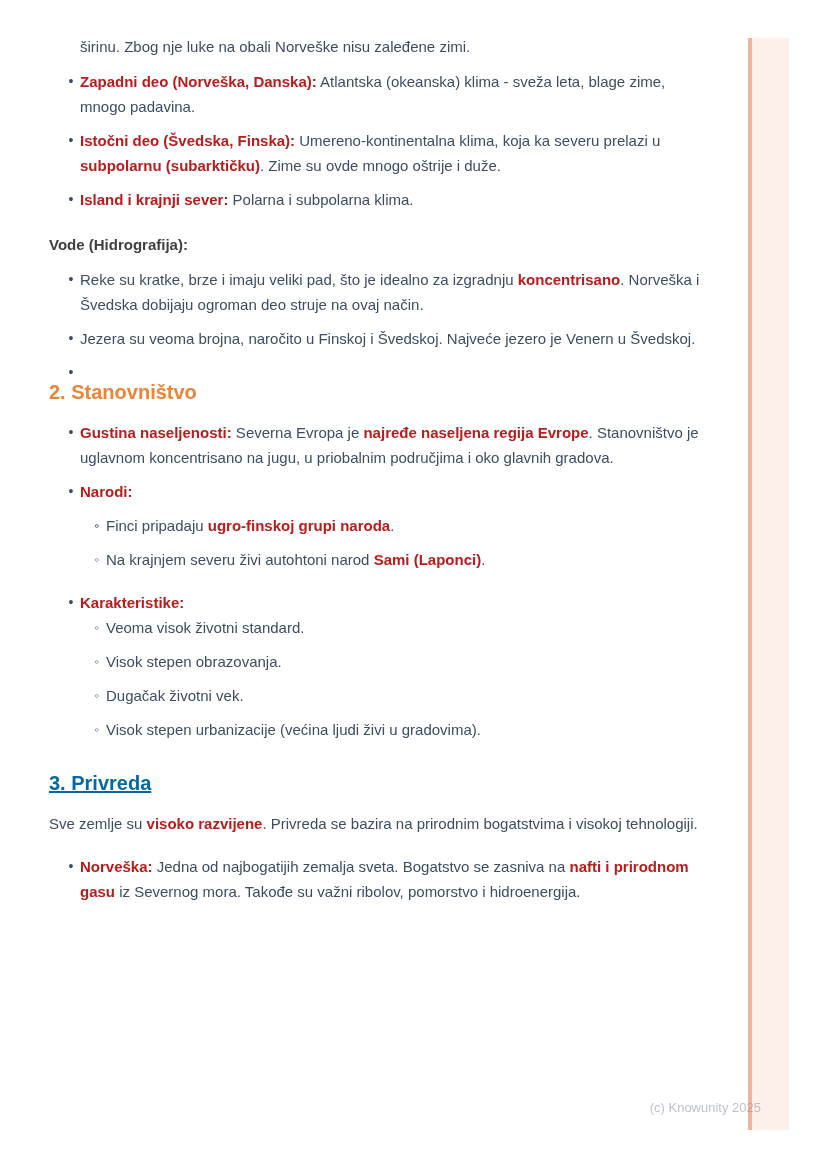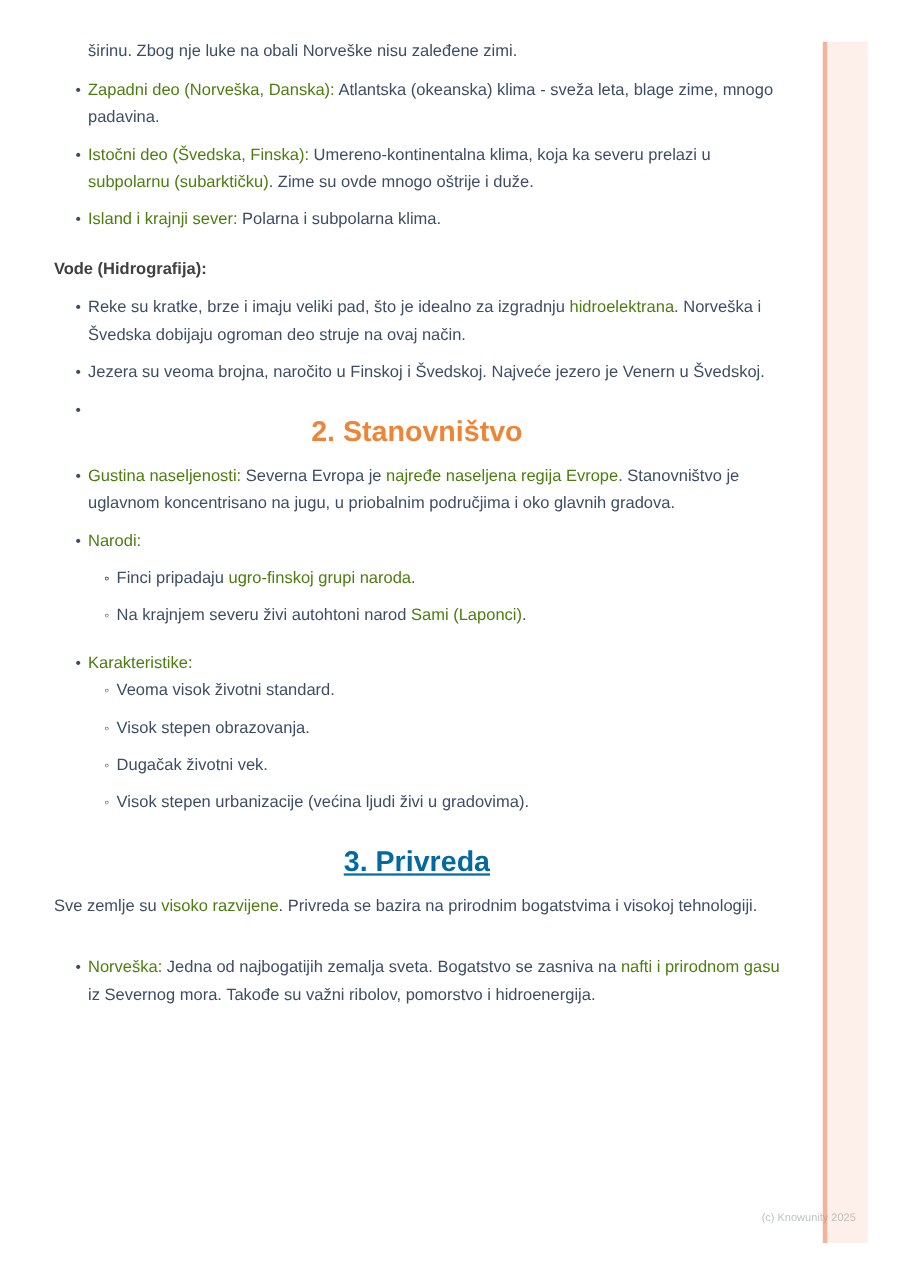--- a/index.html
+++ b/index.html
@@ -12,21 +12,21 @@
     position: relative;
     overflow: hidden;
   }
   .content {
     position: absolute;
     left: 49px; top: 34px;
     width: 660px;
     font-size: 15px;
     line-height: 25px;
   }
-  b, strong { font-weight: 400; color: #4d7c0f; }
+  b, strong { font-weight: 700; color: #b91c1c; }
 
   p.continuation { margin: 0 0 0 31px; }
 
   ul.main-list { list-style: none; margin: 10px 0 20px; padding: 0 0 0 31px; }
   ul.main-list > li { position: relative; margin: 0 0 9px 0; }
   ul.main-list > li.has-sub { margin-bottom: 18px; }
 
   ul.sub-list { list-style: none; margin: 0; padding: 0 0 0 26px; }
   ul.sub-list > li { position: relative; margin: 0 0 9px 0; }
   ul.sub-list > li:last-child { margin-bottom: 0; }
@@ -38,39 +38,38 @@
   }
   .marker.dot { font-size: 14px; }
   .marker.circle { font-size: 13px; }
 
   h3.bold-heading {
     font-size: 15px; line-height: 25px;
     font-weight: 700; color: #404040;
     margin: 20px 0 8px 0;
   }
   h2.section-heading {
-    font-size: 26px; line-height: 28px;
+    font-size: 20px; line-height: 28px;
     font-weight: 700;
     margin: 27px 0 14px 0;
-    text-align: center;
   }
-  p.body-par { margin: 0 0 31px 0; text-align: justify; }
+  p.body-par { margin: 0 0 18px 0; text-align: justify; }
 
   .edge-stripe {
     position: absolute;
     left: 748px; top: 38px;
     width: 41px; height: 1092px;
     background: rgba(242, 163, 124, 0.16);
     border-left: 4px solid rgba(233, 128, 90, 0.55);
     z-index: 3;
   }
   .footer-note {
     position: absolute;
-    top: 1101px; right: 50px;
-    font-size: 10px; line-height: 14px;
+    top: 1101px; right: 67px;
+    font-size: 13px; line-height: 14px;
     color: #BDC1C7;
     z-index: 2;
   }
 </style>
 </head>
 <body>
 
 <div class="content">
 
   <p class="continuation"><span>širinu. Zbog nje luke na obali Norveške nisu zaleđene zimi.</span></p>
@@ -88,21 +87,21 @@
       <span class="marker dot">•</span>
       <span><b>Island i krajnji sever:</b><span> Polarna i subpolarna klima.</span></span>
     </li>
   </ul>
 
   <h3 class="bold-heading">Vode (Hidrografija):</h3>
 
   <ul class="main-list">
     <li>
       <span class="marker dot">•</span>
-      <span><span>Reke su kratke, brze i imaju veliki pad, što je idealno za izgradnju </span><b>hidroelektrana</b><span>. Norveška i Švedska dobijaju ogroman deo struje na ovaj način.</span></span>
+      <span><span>Reke su kratke, brze i imaju veliki pad, što je idealno za izgradnju </span><b>koncentrisano</b><span>. Norveška i Švedska dobijaju ogroman deo struje na ovaj način.</span></span>
     </li>
     <li>
       <span class="marker dot">•</span>
       <span><span>Jezera su veoma brojna, naročito u Finskoj i Švedskoj. Najveće jezero je Venern u Švedskoj.</span></span>
     </li>
     <li>
       <span class="marker dot">•</span>
     </li>
   </ul>
 

